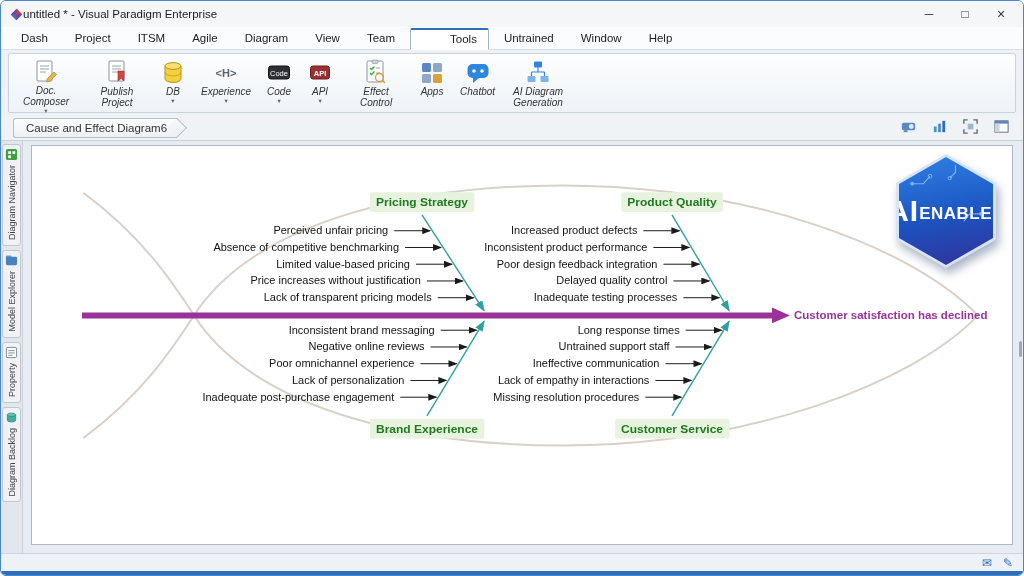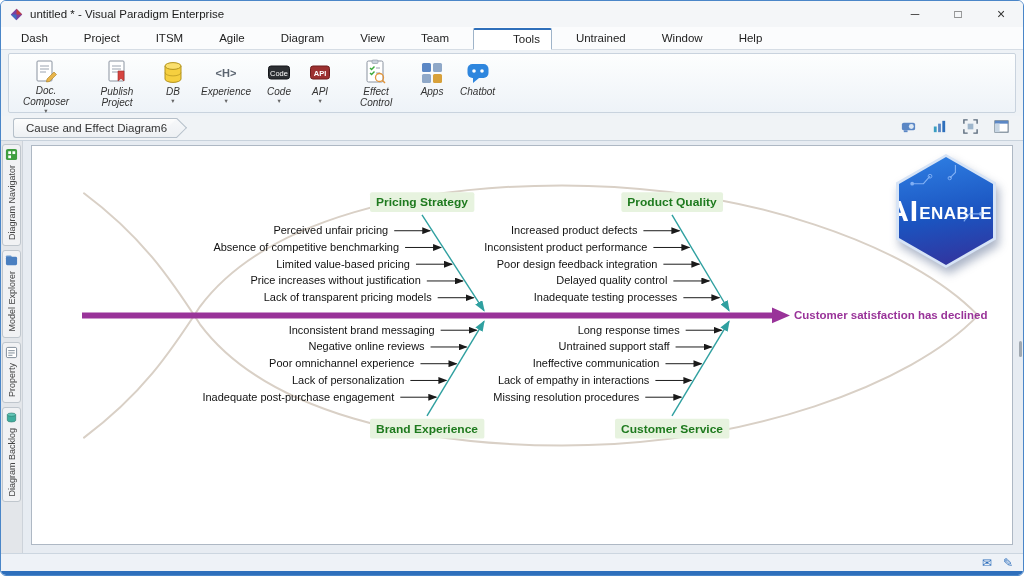--- a/index.html
+++ b/index.html
@@ -2,30 +2,30 @@
 <html><head>
 <meta charset="utf-8">
 <style>
   * { box-sizing: border-box; }
   body { margin:0; background:#fff; font-family:"Liberation Sans", sans-serif; }
   .window{ width:1024px; height:576px; border:1px solid #4a86c8; border-radius:6px; overflow:hidden;
            display:flex; flex-direction:column; background:#fff; }
 
   
   .titlebar{ height:26px; background:#f4f6f8; display:flex; align-items:center;
-             padding:0 4px 0 9px; gap:7px; flex:0 0 auto; }
+             padding:0 4px 0 9px; flex:0 0 auto; }
   .app-logo{ width:13px; height:13px; display:inline-flex; }
   .window-title{ font-size:11.5px; color:#1b1b1b; }
   .title-spacer{ flex:1; }
   .win-btn{ width:36px; text-align:center; font-size:12px; color:#333; padding:3px 0; }
   .win-btn.close{ font-size:14px; }
 
   
   .menubar{ height:23px; display:flex; align-items:flex-end; padding:0 8px; background:#fbfcfd;
-            border-bottom:1px solid #d6dde5; gap:12px; flex:0 0 auto; }
+            border-bottom:1px solid #d6dde5; gap:3px; flex:0 0 auto; }
   .menu-item{ font-size:11.5px; color:#222; padding:3px 11px 4px; border:1px solid transparent; }
   .menu-item.active{ background:#fff; border:1px solid #9fb4c9; border-bottom:1px solid #fff;
                      border-top:2px solid #2f6fba; margin-bottom:-1px; border-radius:2px 2px 0 0;padding-left:39px; }
 
   
   .ribbon{ height:66px; background:#eef2f6; padding:3px 7px; flex:0 0 auto; }
   .ribbon-panel{ height:100%; border:1px solid #c9d3de; background:linear-gradient(#fdfefe,#eef3f8);
                  border-radius:2px; display:flex; align-items:stretch; padding:2px 5px; gap:7px; }
   .tool-btn{ display:flex; flex-direction:column; align-items:center; justify-content:flex-start;
              padding:2px 3px 1px; min-width:34px; max-width:64px; font-size:10px; color:#333;
@@ -210,20 +210,31 @@
         <div class="tool-btn">
           <div class="tool-icon">
             <svg viewBox="0 0 26 26" width="26" height="26">
               <rect x="2.5" y="4" width="21" height="14" rx="5" fill="#2e86de"></rect>
               <circle cx="9" cy="11" r="1.8" fill="#fff"></circle>
               <circle cx="17" cy="11" r="1.8" fill="#fff"></circle>
               <path d="M8 18 L8 23 L14 18 Z" fill="#2e86de"></path>
             </svg>
           </div>
           <div class="tool-label">Chatbot</div>
+        </div>
+        <div class="tool-btn">
+          <div class="tool-icon">
+            <svg viewBox="0 0 26 26" width="26" height="26">
+              <path d="M13 8.5 V13 M13 13 H6.5 M13 13 H19.5 M6.5 13 V17 M19.5 13 V17" fill="none" stroke="#2e86de" stroke-width="1.2"></path>
+              <rect x="9" y="2.5" width="8" height="6" rx="1" fill="#2e86de"></rect>
+              <rect x="2.5" y="17" width="8" height="6" rx="1" fill="#7db4ea"></rect>
+              <rect x="15.5" y="17" width="8" height="6" rx="1" fill="#7db4ea"></rect>
+            </svg>
+          </div>
+          <div class="tool-label">AI Diagram Generation</div>
         </div>
       </div>
   </div>
 
   <div class="tabbar">
     <div class="doc-tab">
       <span>Cause and Effect Diagram6</span>
     </div>
     <div class="tabbar-spacer"></div>
     <div class="tabbar-icons">

